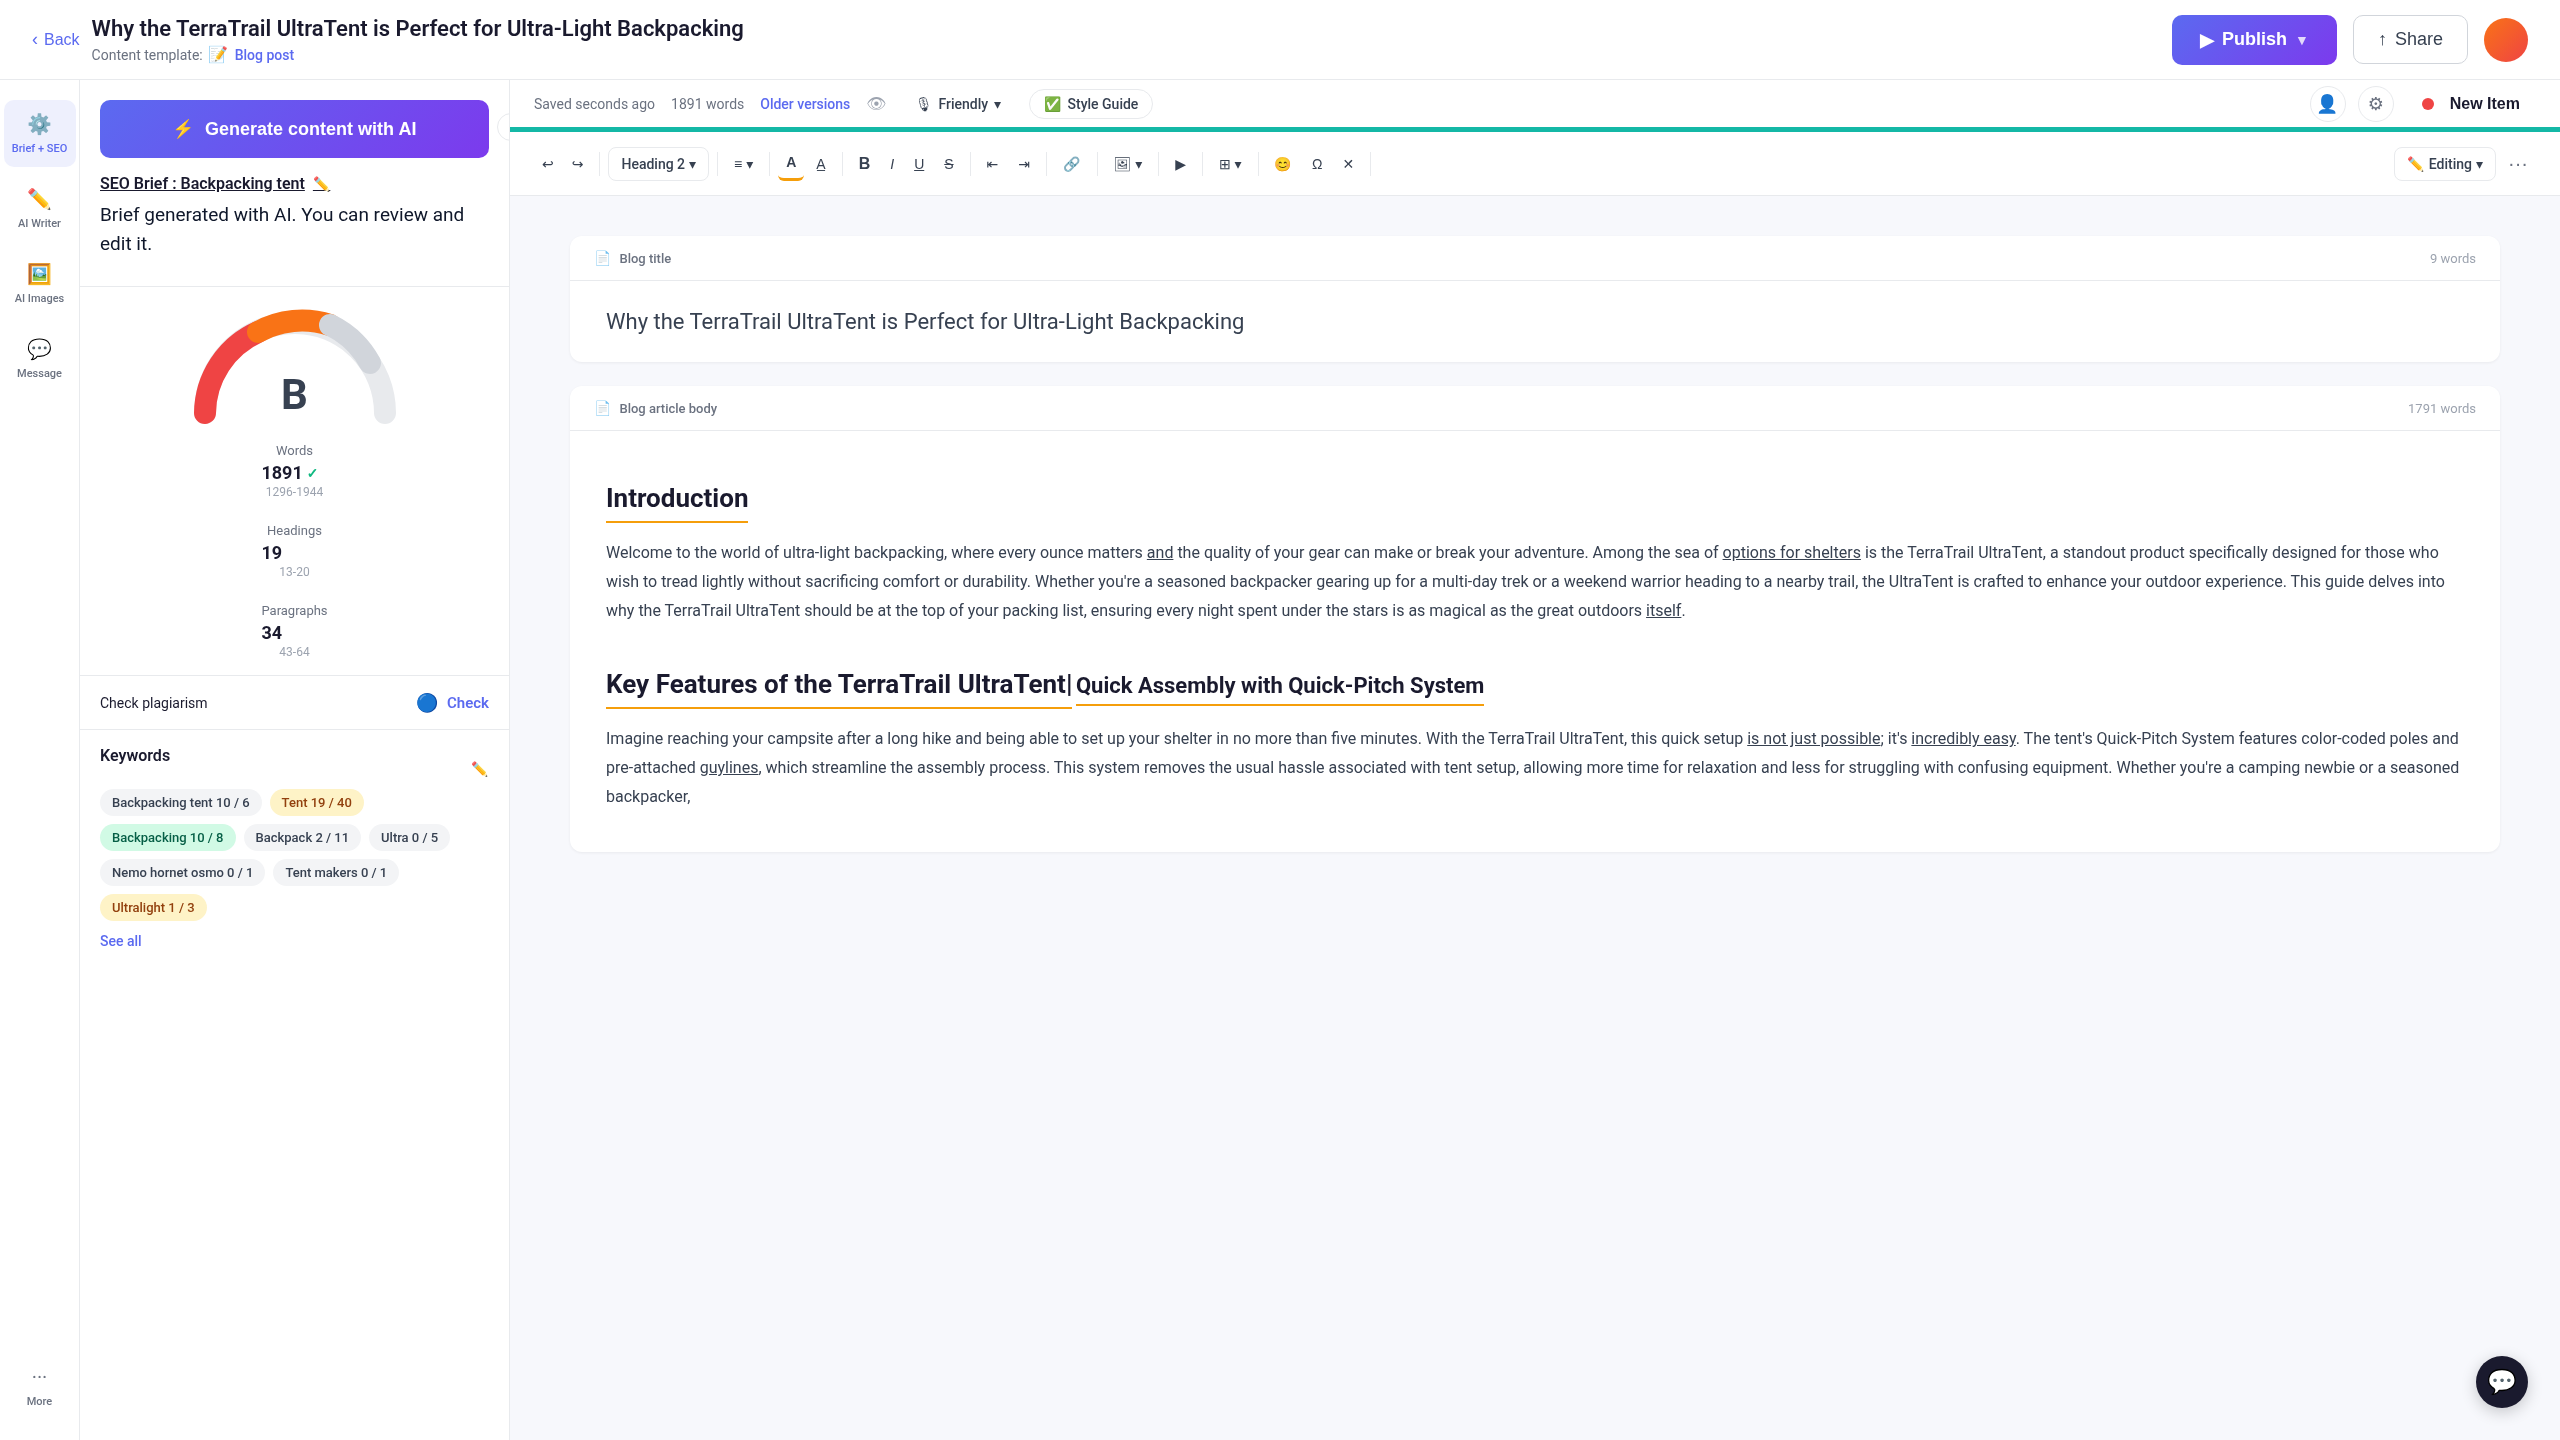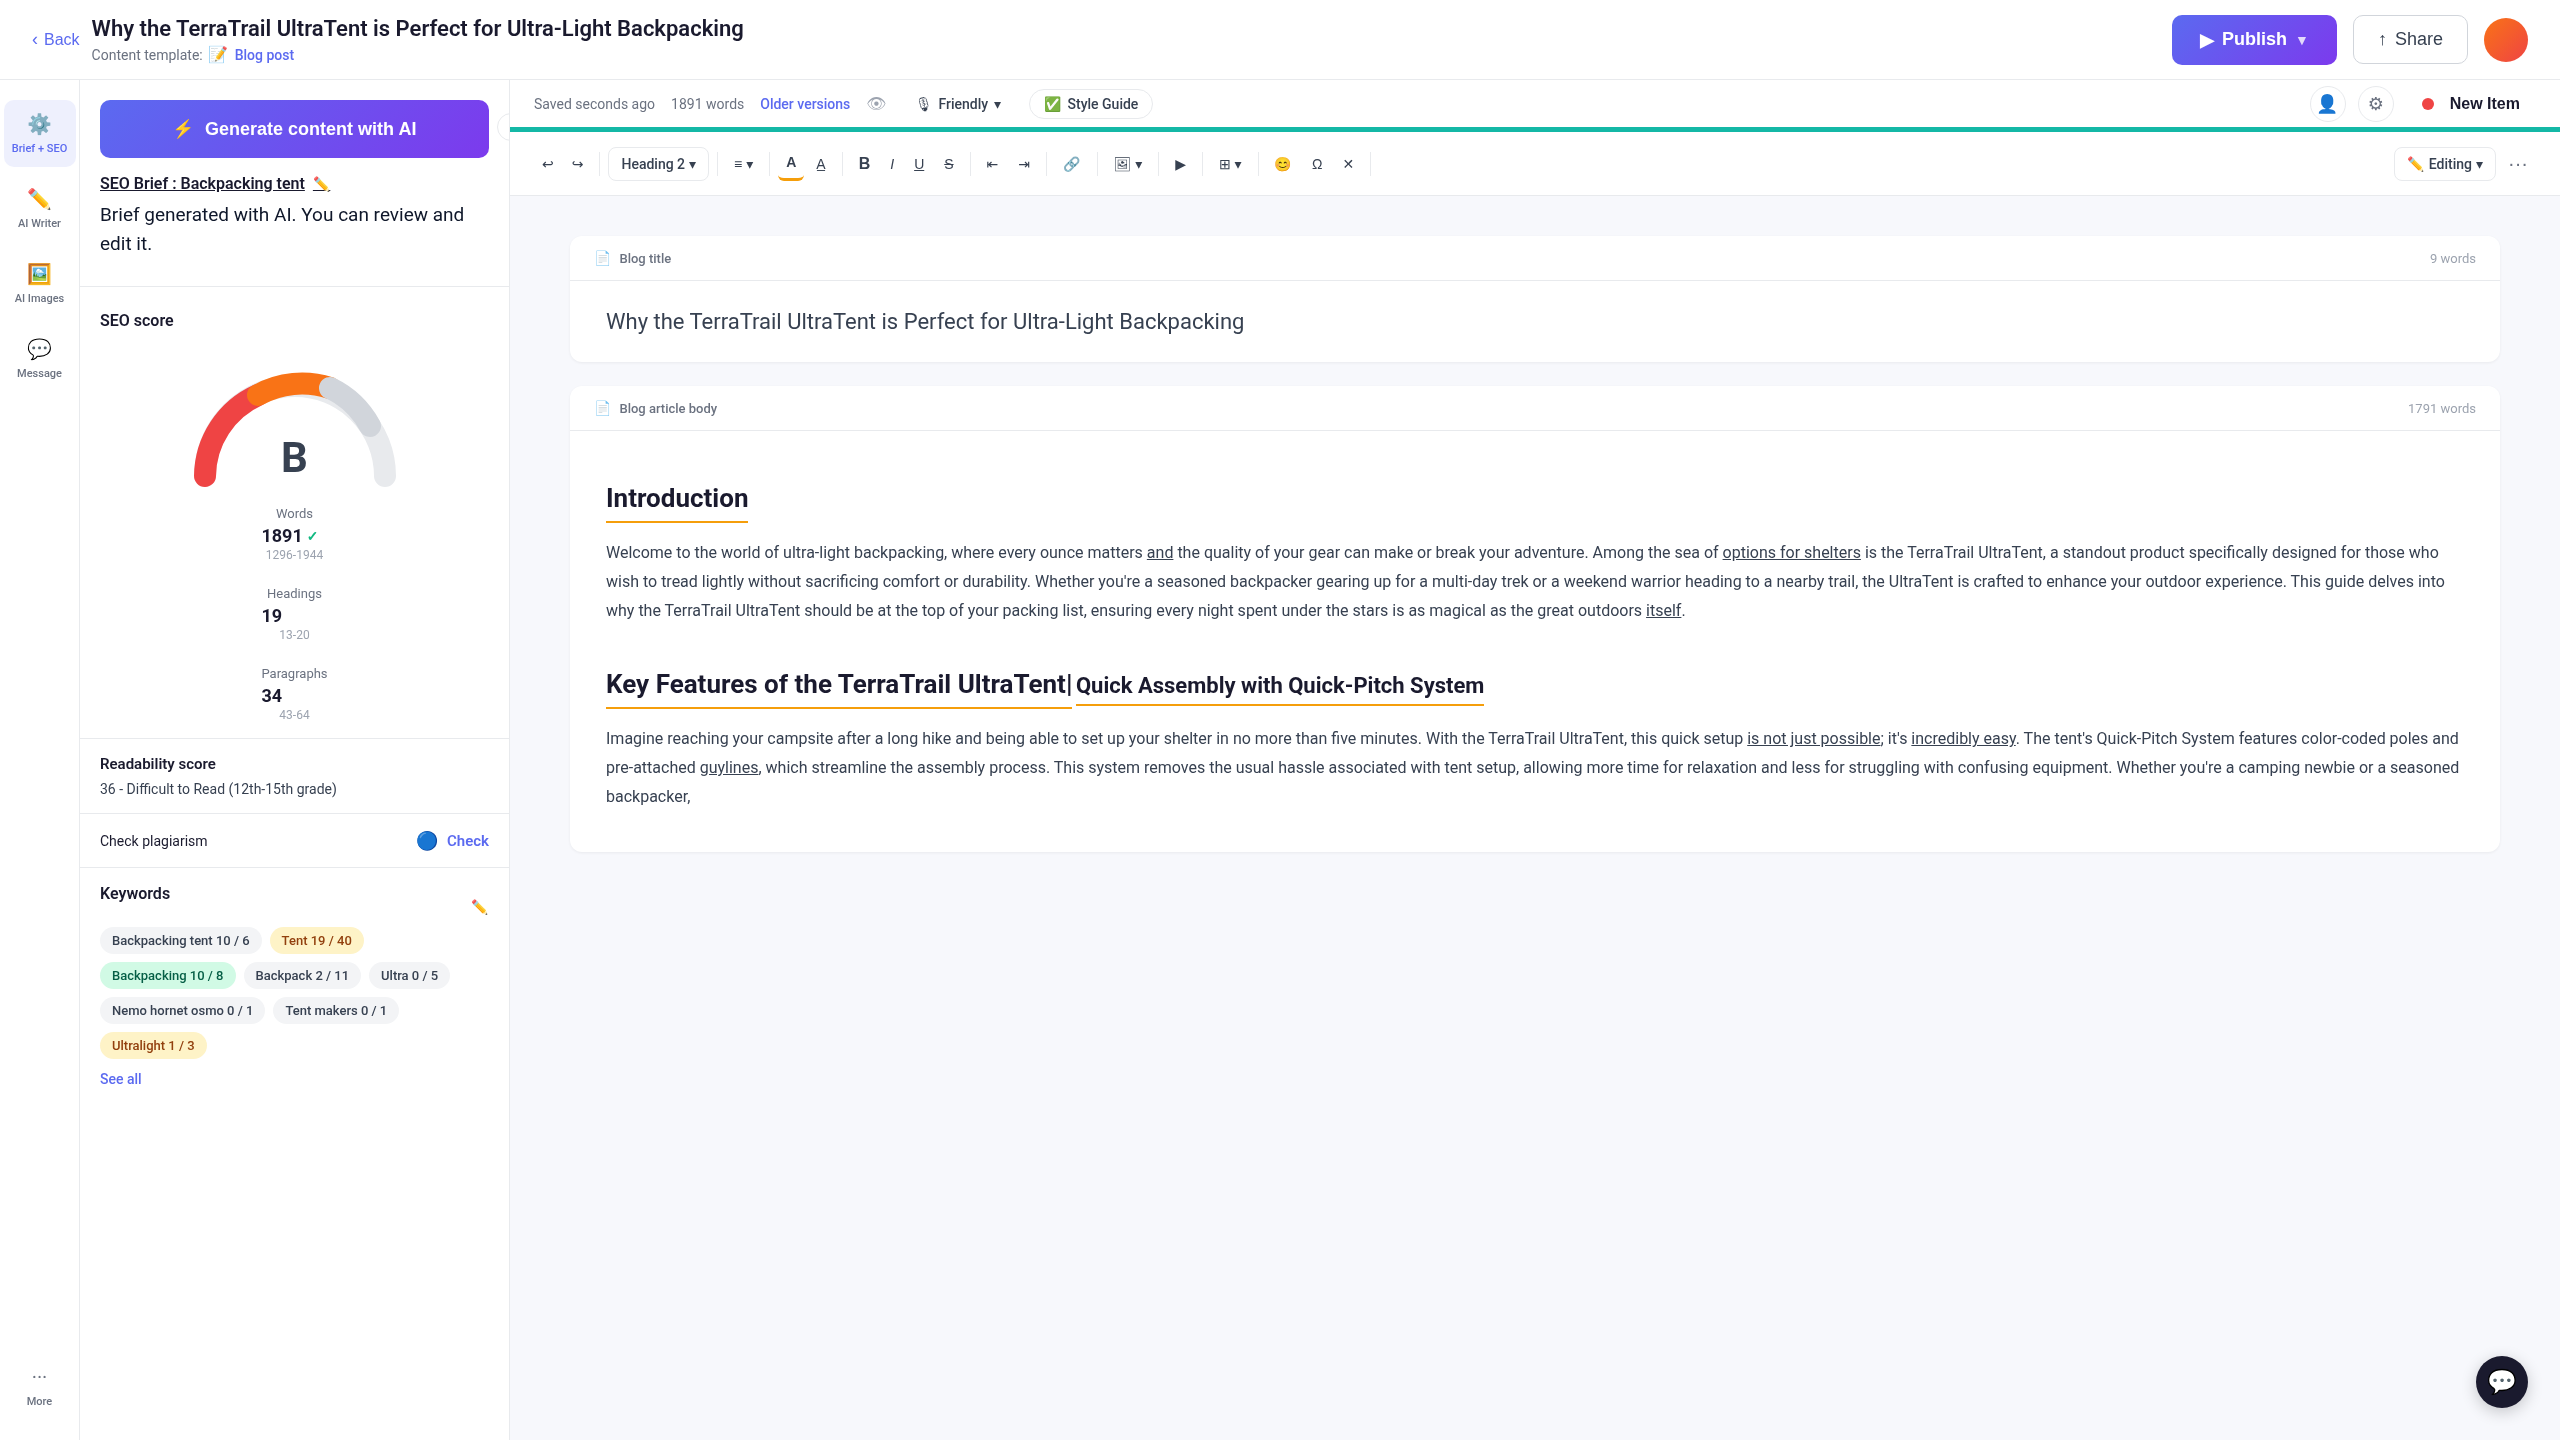--- a/index.html
+++ b/index.html
@@ -252,23 +252,20 @@
     <div class="seo-brief">
       <div class="seo-brief-title">
         <span>SEO Brief : Backpacking tent</span>
         <span class="edit-icon">✏️</span>
       </div>
       <div class="seo-brief-desc">Brief generated with AI. You can review and edit it.</div>
     </div>
 
     <div class="divider"></div>
 
-    <div class="panel-section">
-      <div class="section-title">SEO score</div>
-    </div>
     <div class="seo-score-wrap">
       <div class="gauge-container">
         <svg class="gauge" width="220" height="120" viewBox="0 0 220 120">
 
           <path d="M 20 110 A 90 90 0 0 1 200 110" fill="none" stroke="#e8eaed" stroke-width="22" stroke-linecap="round"></path>
 
           <path d="M 20 110 A 90 90 0 0 1 73 29" fill="none" stroke="#ef4444" stroke-width="22" stroke-linecap="round"></path>
 
           <path d="M 73 29 A 90 90 0 0 1 145 22" fill="none" stroke="#f97316" stroke-width="22" stroke-linecap="round"></path>
 
@@ -291,24 +288,20 @@
           <div class="stat-range">13-20</div>
         </div>
         <div class="stat-item">
           <div class="stat-label">Paragraphs</div>
           <div class="stat-value">34</div>
           <div class="stat-range">43-64</div>
         </div>
       </div>
     </div>
 
-    <div class="readability-section">
-      <div class="readability-title">Readability score</div>
-      <div class="readability-value">36 - Difficult to Read (12th-15th grade)</div>
-    </div>
 
     <div class="plagiarism-section">
       <span>Check plagiarism</span>
       <a class="check-link">
         <span class="check-icon">🔵</span>
         <span>Check</span>
       </a>
     </div>
 
     <div class="keywords-section">

